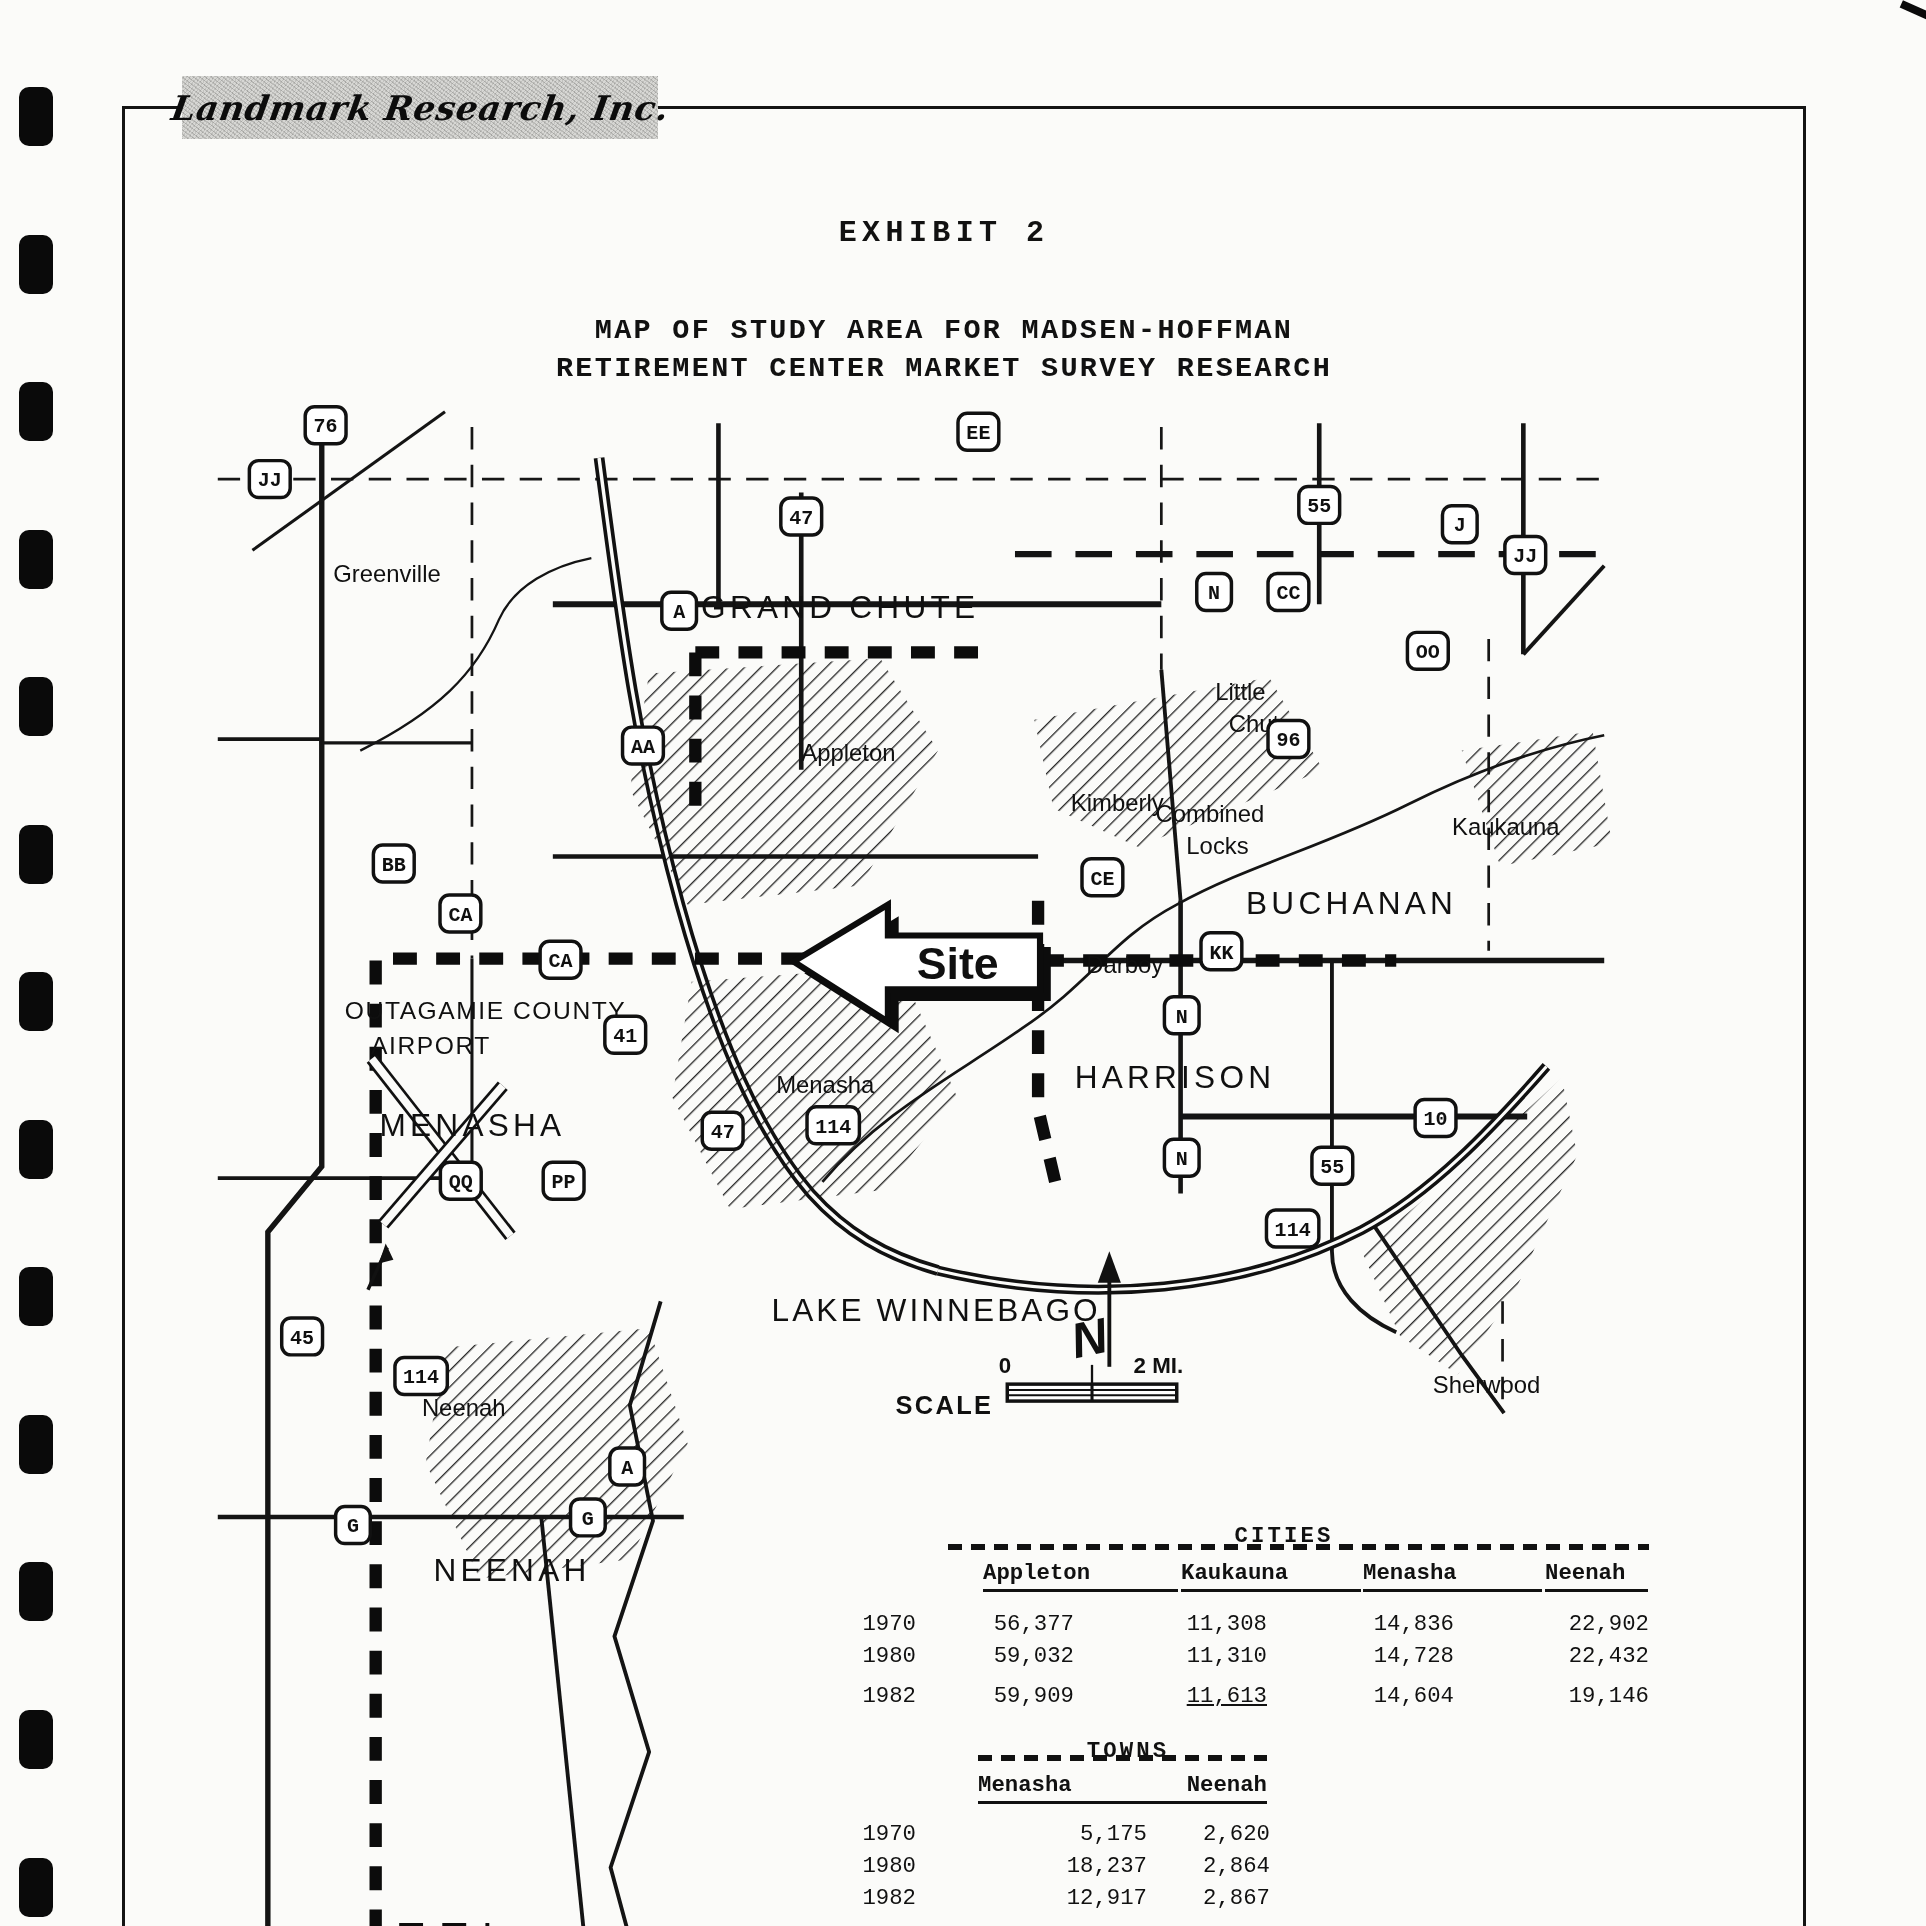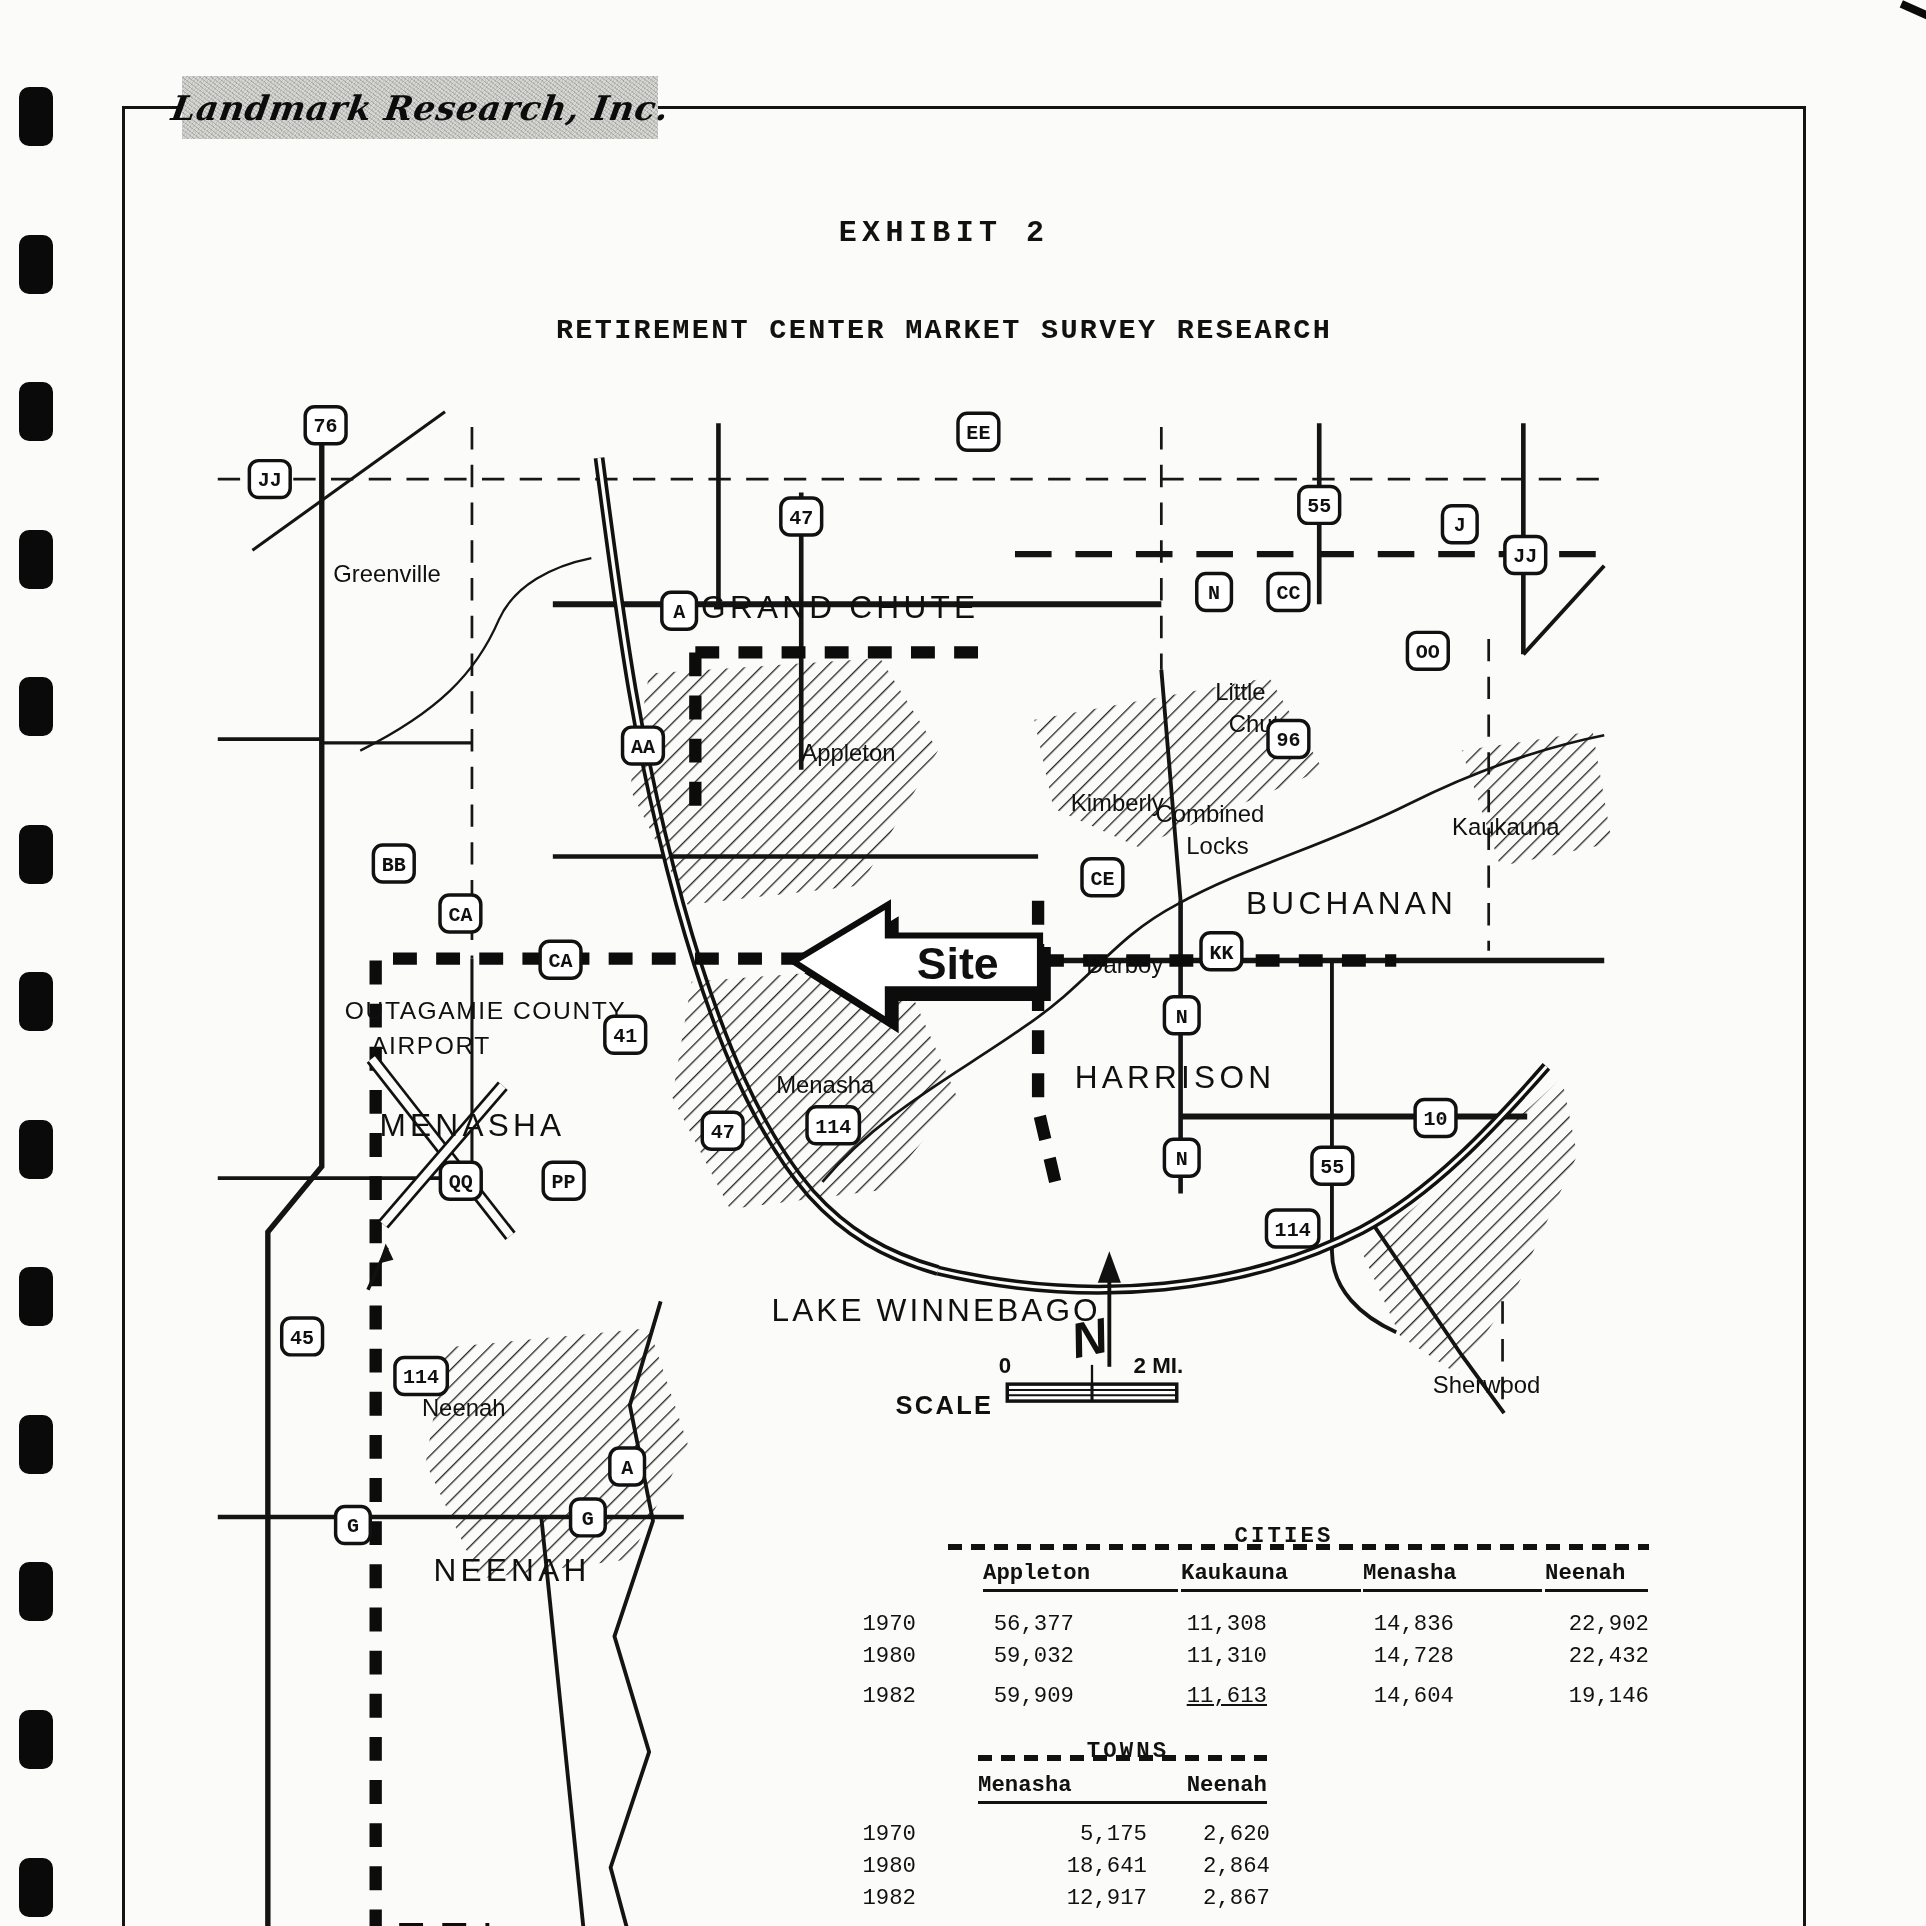--- a/index.html
+++ b/index.html
@@ -79,20 +79,21 @@
   <div class="frame" style="left:122px;top:106px;width:1683px;height:3.1px;"></div>
   <div class="frame" style="left:122px;top:106px;width:3.1px;height:2262px;"></div>
   <div class="frame" style="left:1803px;top:106px;width:3.1px;height:2262px;"></div>
 
   <div id="logo-box">
     <span id="logo-text">Landmark Research, Inc.</span>
   </div>
 
   <div id="exhibit">EXHIBIT 2</div>
   <div id="subtitle">
+    <div>MAP OF STUDY AREA FOR MADSEN-HOFFMAN</div>
     <div>RETIREMENT CENTER MARKET SURVEY RESEARCH</div>
   </div>
 
   <div id="mapwrap">
   <svg id="mapsvg" viewBox="0 0 3660 4100">
     <defs>
       <pattern id="hatch" width="30" height="30" patternTransform="rotate(45)" patternUnits="userSpaceOnUse">
         <line x1="0" y1="0" x2="0" y2="30" stroke="#141414" stroke-width="7"></line>
       </pattern>
     </defs>
@@ -388,21 +389,21 @@
     <div class="hcell" style="left:131px;top:62px;width:181px;">Menasha</div>
     <div class="hcell" style="left:312px;top:62px;width:108px;text-align:right;">Neenah</div>
     <div class="rows" style="top:111px;">
         <div class="trow">
           <span class="yr" style="width: 100px;">1970</span>
           <span style="width: 200px;">5,175</span>
           <span style="width: 123px;">2,620</span>
         </div>
         <div class="trow">
           <span class="yr" style="width: 100px;">1980</span>
-          <span style="width: 200px;">18,641</span>
+          <span style="width: 200px;">18,237</span>
           <span style="width: 123px;">2,864</span>
         </div>
         <div class="trow">
           <span class="yr" style="width: 100px;">1982</span>
           <span style="width: 200px;">12,917</span>
           <span style="width: 123px; font-family: Liberation Mono, monospace;">2,867</span>
         </div>
       </div>
   </div>
 

